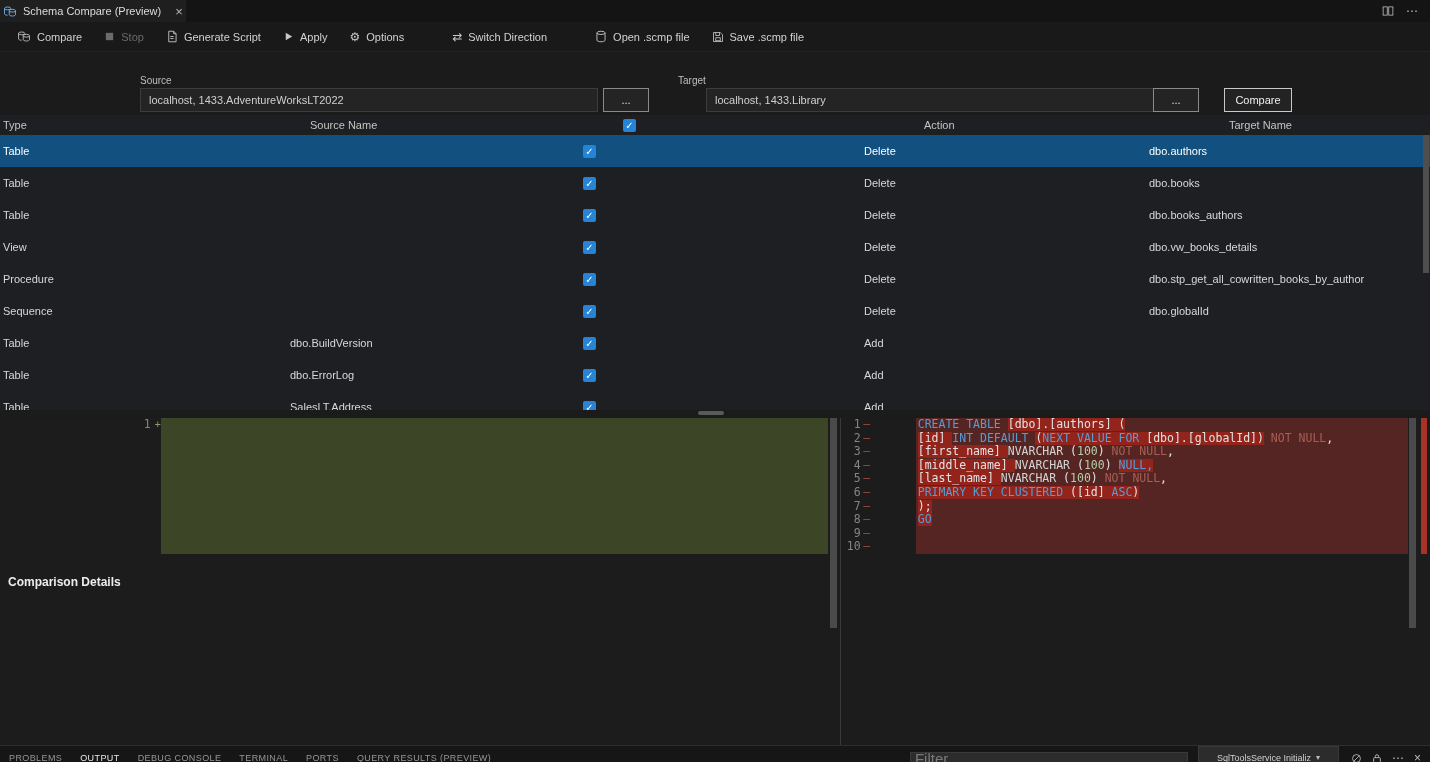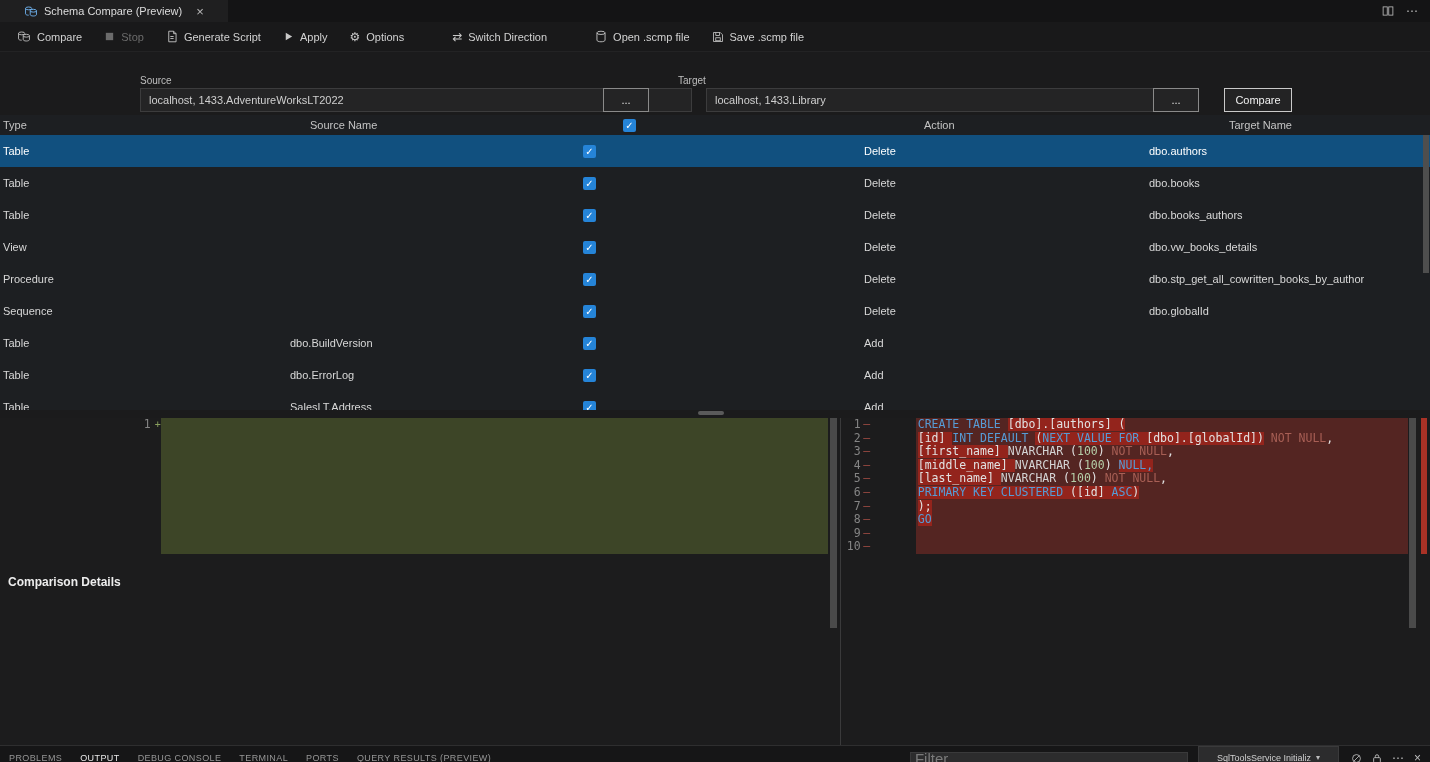--- a/index.html
+++ b/index.html
@@ -6,21 +6,21 @@
   html,body { margin:0; padding:0; }
   body {
     width:1430px; height:762px; overflow:hidden;
     background:#1b1b1c; color:#d6d6d6;
     font-family:"Liberation Sans", sans-serif;
   }
   .app { display:flex; flex-direction:column; width:1430px; height:762px; }
 
   
   .tabbar { flex:0 0 22px; background:#141415; display:flex; align-items:stretch; }
-  .tab { display:flex; align-items:center; gap:6px; padding:0 24px; background:#1f1f20;
+  .tab { display:flex; align-items:center; gap:6px; padding:0 3px; background:#1f1f20;
          font-size:11px; color:#dcdcdc; cursor:pointer; }
   .tab-icon { color:#75beff; display:flex; align-items:center; }
   .tab-close { margin-left:8px; color:#b8b8b8; font-size:13px; line-height:1; }
   .tabbar-actions { margin-left:auto; display:flex; align-items:center; gap:12px; padding:0 12px; color:#bdbdbd; }
 
   
   .toolbar { flex:0 0 30px; background:#19191a; display:flex; align-items:center;
              padding:0 6px; border-bottom:1px solid #232324; }
   .tb-item { display:flex; align-items:center; gap:6px; padding:0 11px; height:24px;
              font-size:11px; color:#d2d2d2; cursor:pointer; white-space:nowrap; }
@@ -29,21 +29,21 @@
   .tb-icon { display:flex; align-items:center; color:#c8c8c8; }
   .tb-item.disabled .tb-icon { color:#6b6b6b; }
   .tb-icon svg { display:block; }
 
   
   .conn { flex:0 0 63px; position:relative; background:#1b1b1c; }
   .conn-label { position:absolute; top:23px; font-size:10px; color:#bfbfbf; }
   .lbl-src { left:140px; } .lbl-tgt { left:678px; }
   .inp { position:absolute; top:36px; height:24px; background:#242425; border:1px solid #3c3c3d;
          color:#cfcfcf; font-size:11px; padding:0 8px; font-family:"Liberation Sans",sans-serif; }
-  .inp-src { left:140px; width:552px; }
+  .inp-src { left:140px; width:458px; }
   .inp-tgt { left:706px; width:470px; }
   .browse { position:absolute; top:36px; width:46px; height:24px; background:#242425;
             border:1px solid #8a8a8a; color:#e2e2e2; font-size:11px; cursor:pointer; }
   .browse-src { left:603px; } .browse-tgt { left:1153px; }
   .compare-btn { position:absolute; left:1224px; top:36px; width:68px; height:24px;
                  background:#232324; border:1px solid #c9c9c9; color:#f0f0f0; font-size:11px; cursor:pointer; }
 
   
   .grid-head { flex:0 0 20px; display:grid; grid-template-columns:287px 288px 286px 285px 1fr;
                align-items:center; font-size:11px; color:#c4c4c4; background:#1d1f22;gap:20px; }

